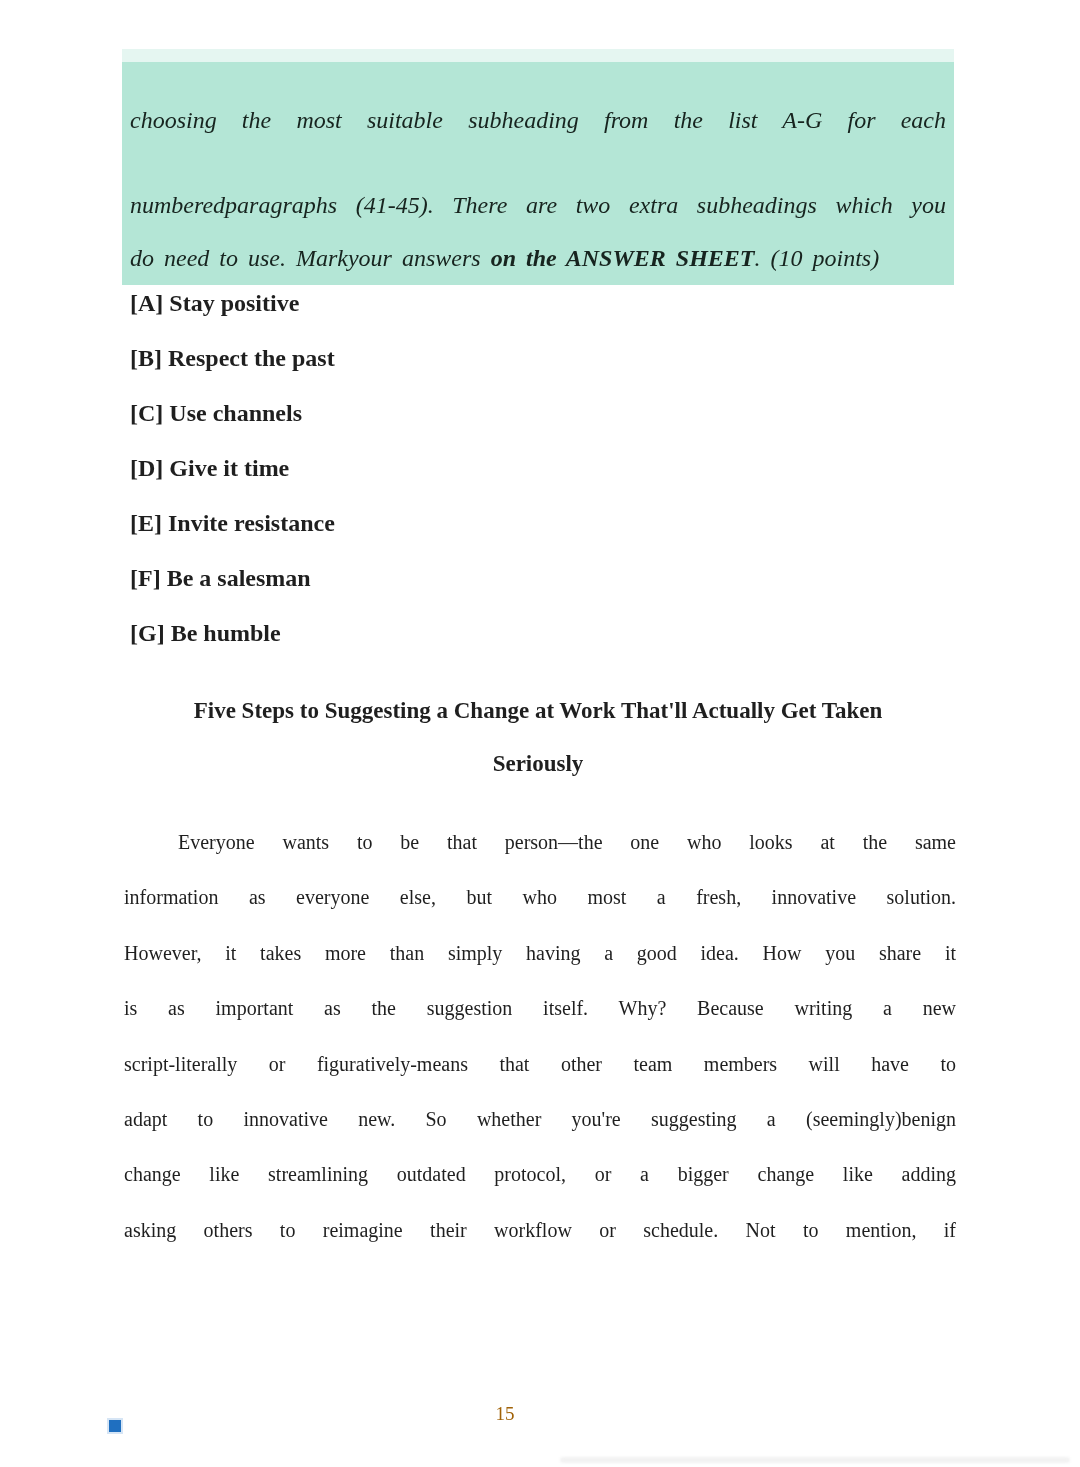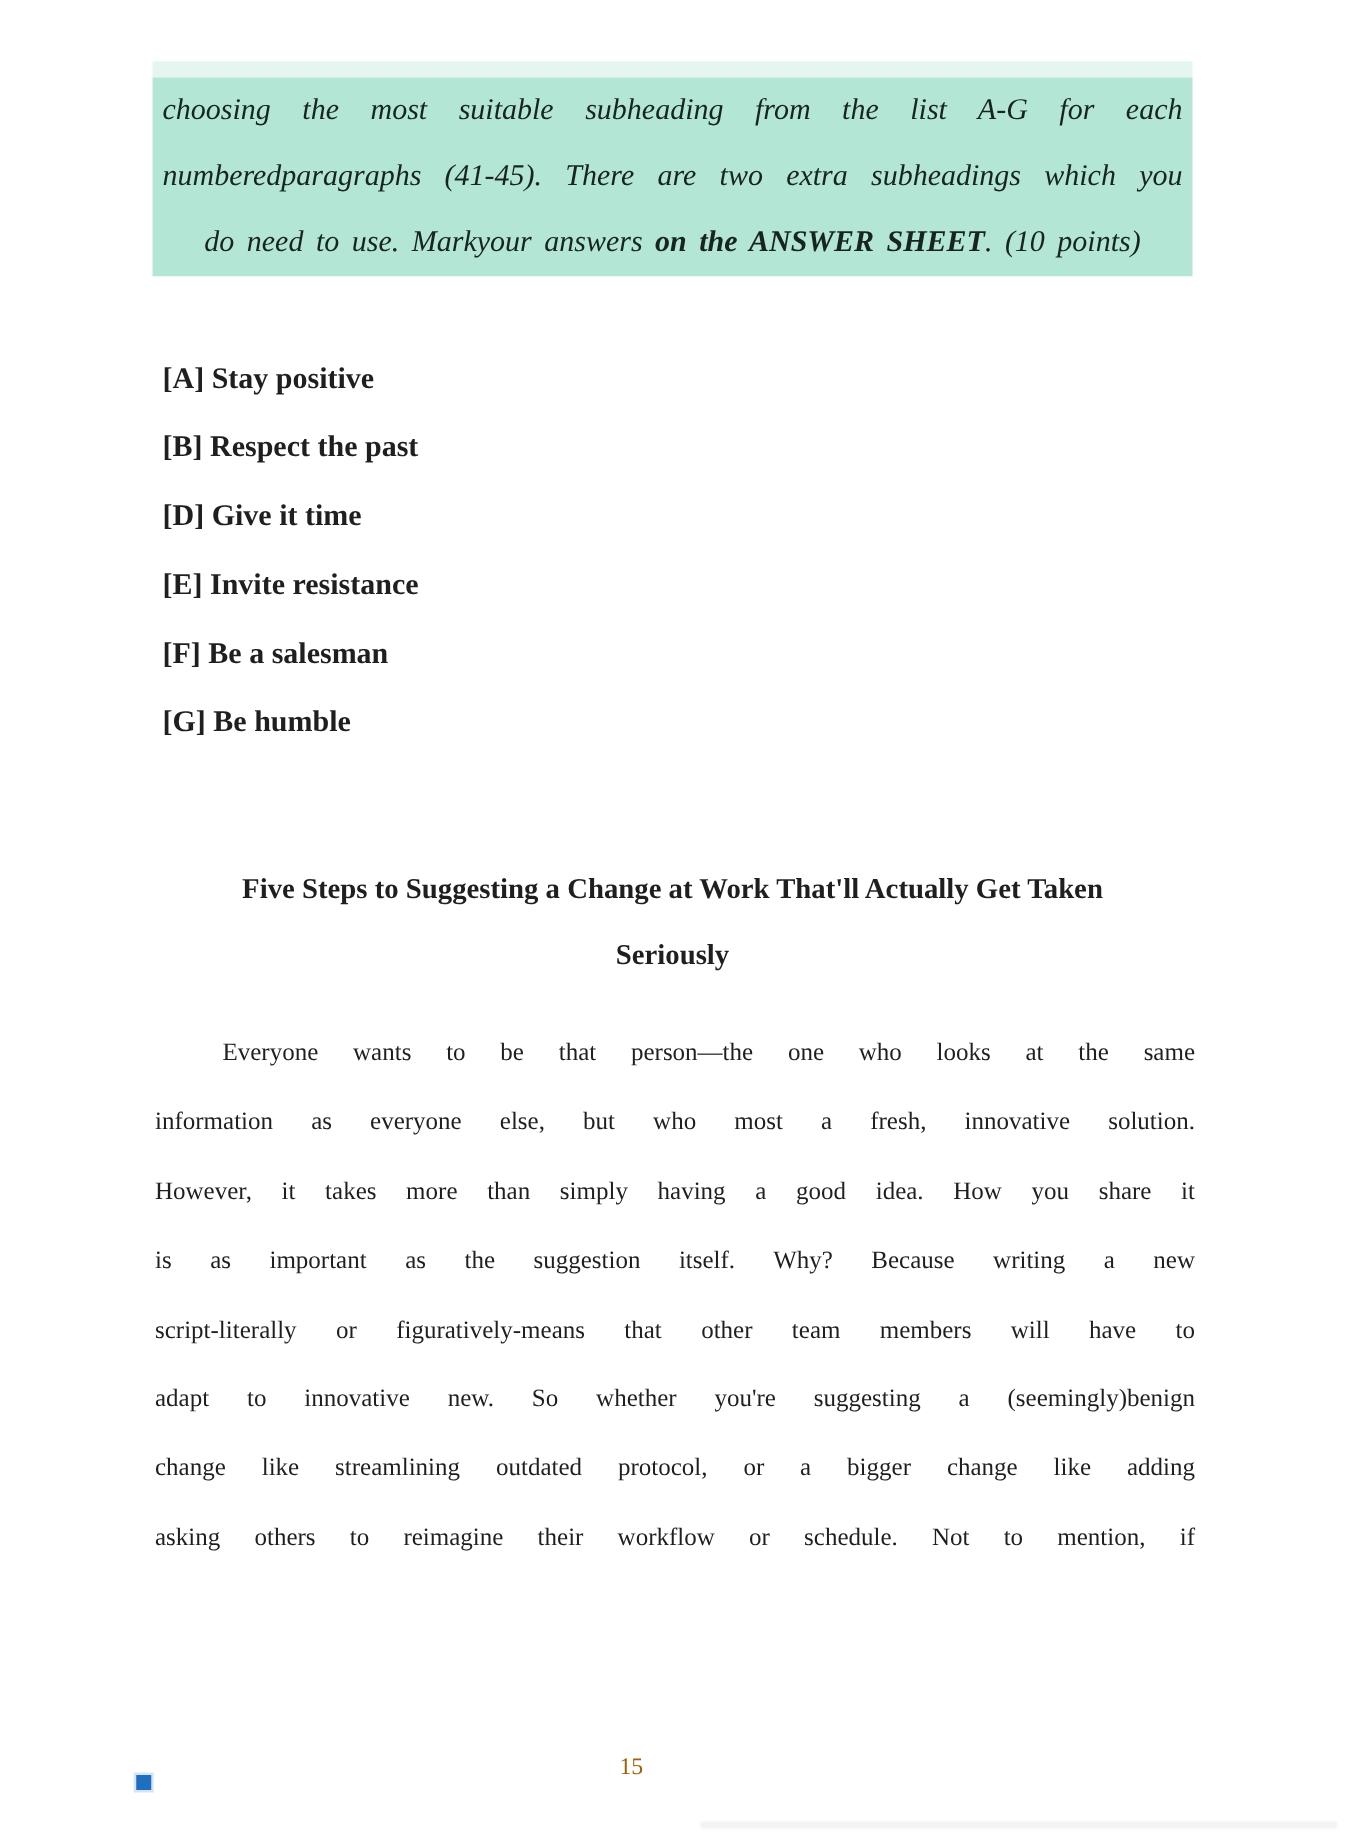--- a/index.html
+++ b/index.html
@@ -36,23 +36,24 @@
     background: var(--highlight-color);
     font-style: italic;
     font-size: 24px;
     line-height: 53px;
     padding: 0 8px;
     color: #17241f;
   }
   .instruction .jline {
     text-align: justify;
     text-align-last: justify;
+    margin-top: 32px;
   }
   .instruction .lastline {
-    text-align: center;
+    text-align: left;
     word-spacing: 4px;
   }
   .instruction b { font-weight: bold; }
 
   
   .options {
     position: absolute;
     left: 130px; top: 290px;
     width: 700px;
     font-size: 24px;
@@ -126,20 +127,21 @@
 
   <div class="instruction">
     <div class="jline">choosing the most suitable subheading from the list A-G for each</div>
     <div class="jline">numberedparagraphs (41-45). There are two extra subheadings which you</div>
     <div class="lastline"><span>do need to use. Markyour answers </span><b>on the ANSWER SHEET</b><span>. (10 points)</span></div>
   </div>
 
   <div class="options">
     <div class="option">[A] Stay positive</div>
     <div class="option">[B] Respect the past</div>
+    <div class="option">[C] Use channels</div>
     <div class="option">[D] Give it time</div>
     <div class="option">[E] Invite resistance</div>
     <div class="option">[F] Be a salesman</div>
     <div class="option">[G] Be humble</div>
   </div>
 
   <div class="heading">
     <div class="hline">Five Steps to Suggesting a Change at Work That'll Actually Get Taken</div>
     <div class="hline">Seriously</div>
   </div>

